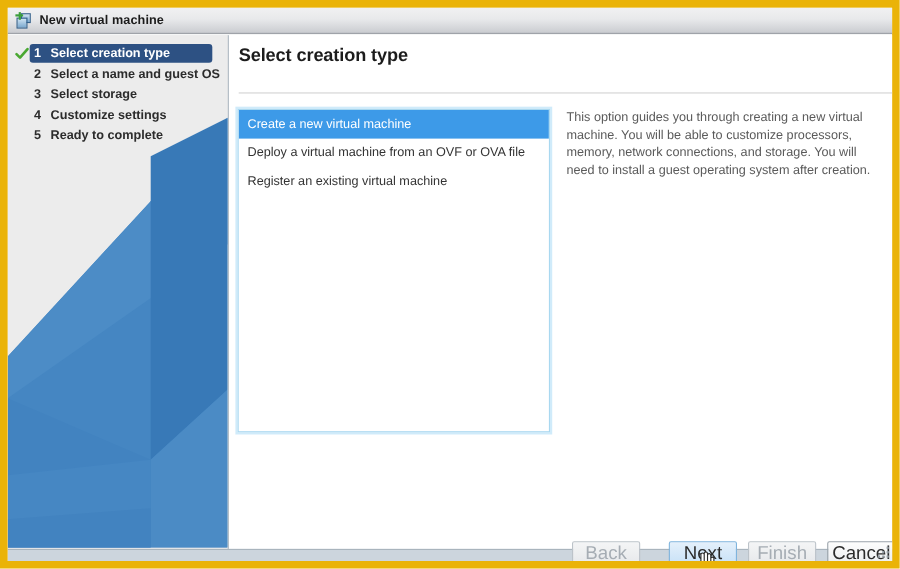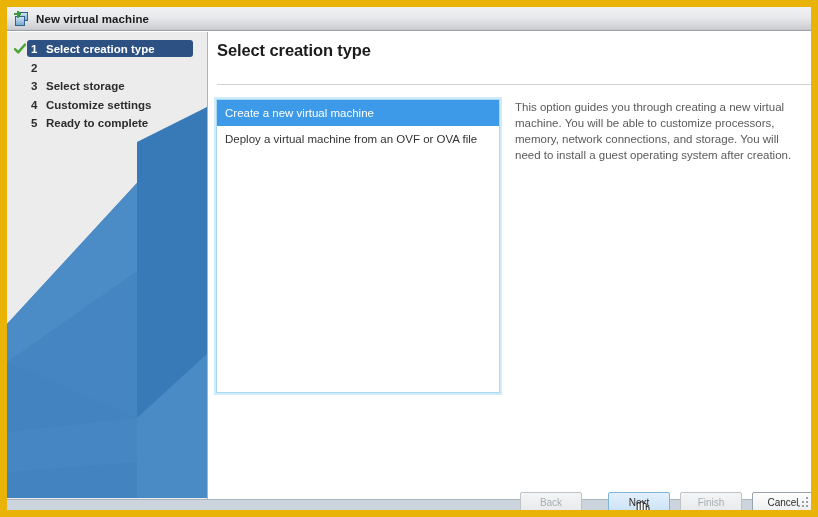--- a/index.html
+++ b/index.html
@@ -251,21 +251,21 @@
     position: absolute;
     right: 9px; top: -8px;
     display: flex;
     gap: 10px;
   }
   .btn {
     width: 62px;
     height: 21px;
     line-height: 19px;
     text-align: center;
-    font-size: 10px;
+    font-size: 17px;
     border: 1px solid #9aa3ab;
     border-radius: 2px;
     box-sizing: border-box;
     background: linear-gradient(to bottom, #fdfdfd, #eceef0);
     color: #2b2b2b;
     user-select: none;
   }
   .btn.disabled {
     color: #a6adb4;
     background: linear-gradient(to bottom, #f4f5f6, #e7e9eb);
@@ -337,20 +337,21 @@
             <svg width="14" height="14" viewBox="0 0 14 14" xmlns="http://www.w3.org/2000/svg">
               <path d="M2 7.2 L5.2 10.4 L12 2.6" stroke="#4aa832" stroke-width="2.4" fill="none" stroke-linecap="round" stroke-linejoin="round"></path>
             </svg>
           </span>
           <span class="step-num">1</span>
           <span class="step-label">Select creation type</span>
         </div>
 
         <div class="step">
           <span class="step-num">2</span>
+          <span class="step-label">Select a name and guest OS</span>
         </div>
 
         <div class="step">
           <span class="step-num">3</span>
           <span class="step-label">Select storage</span>
         </div>
 
         <div class="step">
           <span class="step-num">4</span>
           <span class="step-label">Customize settings</span>
@@ -365,20 +366,21 @@
     </div>
 
     <div class="content">
       <div class="page-title">Select creation type</div>
       <div class="title-rule"></div>
 
       <div class="listbox-wrap">
         <div class="listbox">
           <div class="option selected">Create a new virtual machine</div>
           <div class="option">Deploy a virtual machine from an OVF or OVA file</div>
+          <div class="option">Register an existing virtual machine</div>
         </div>
       </div>
 
       <div class="description">This option guides you through creating a new virtual machine. You will be able to customize processors, memory, network connections, and storage. You will need to install a guest operating system after creation.</div>
     </div>
   </div>
 
   <div class="footer">
     <div class="btnrow">
       <div class="btn disabled">Back</div>

